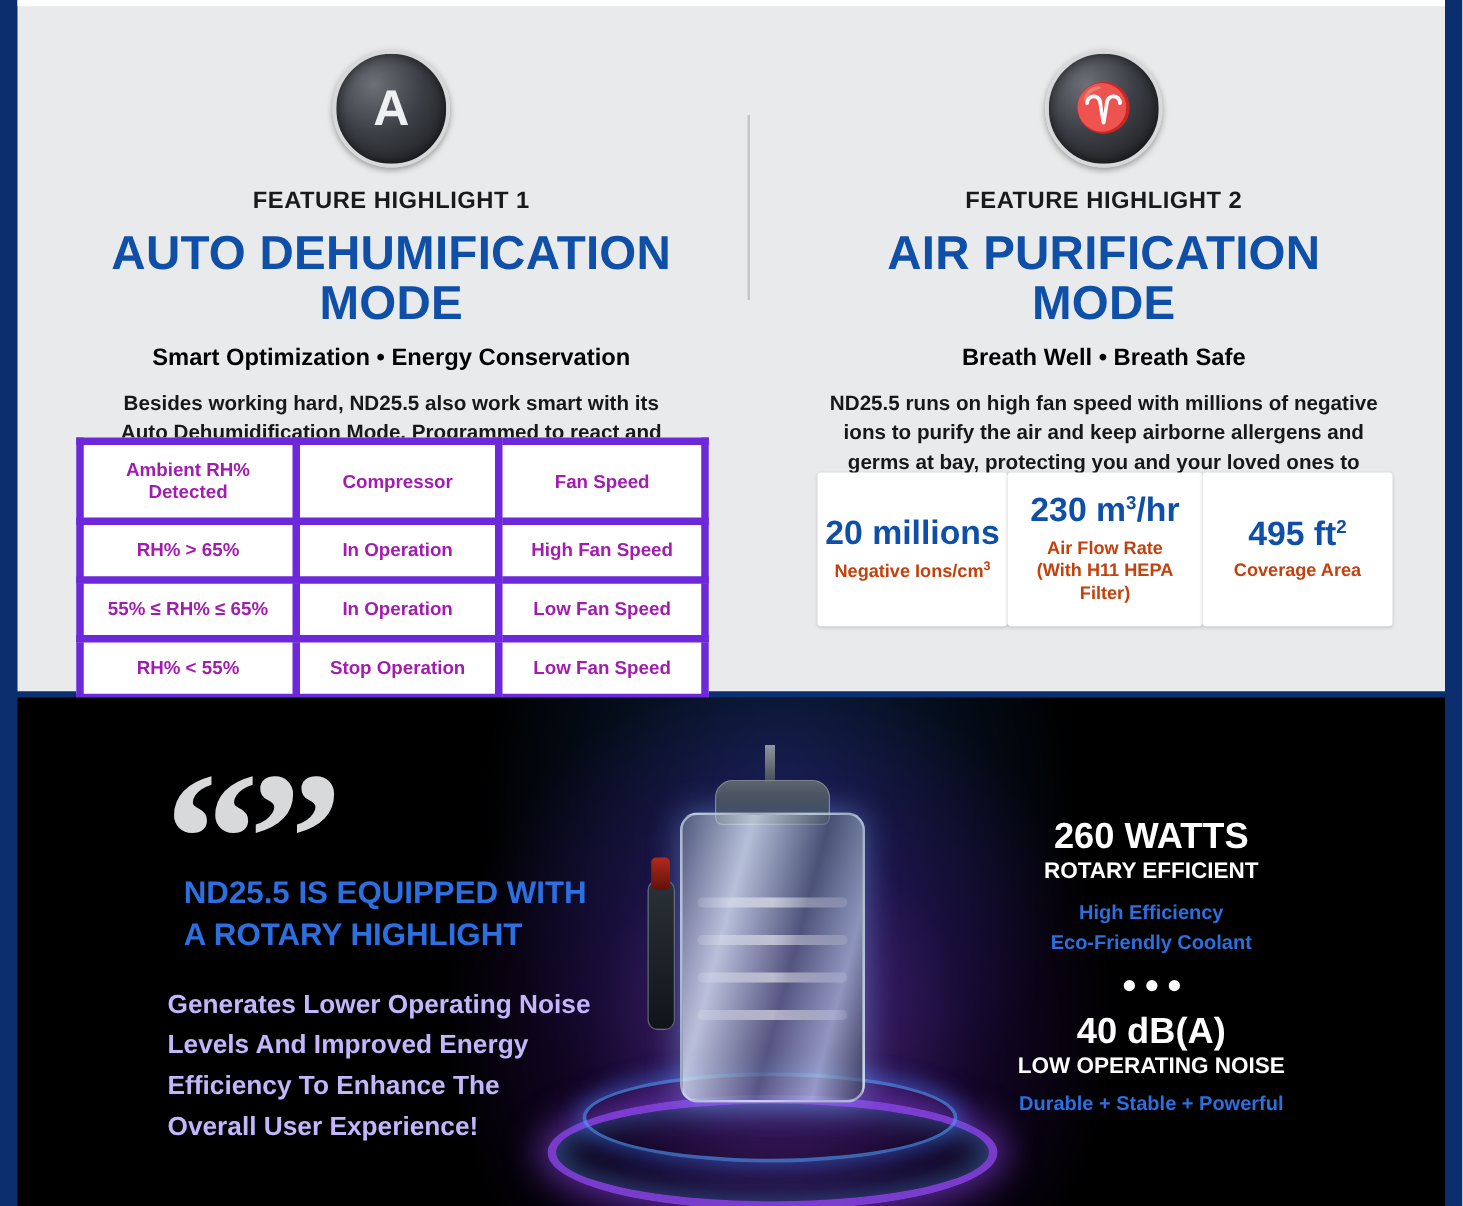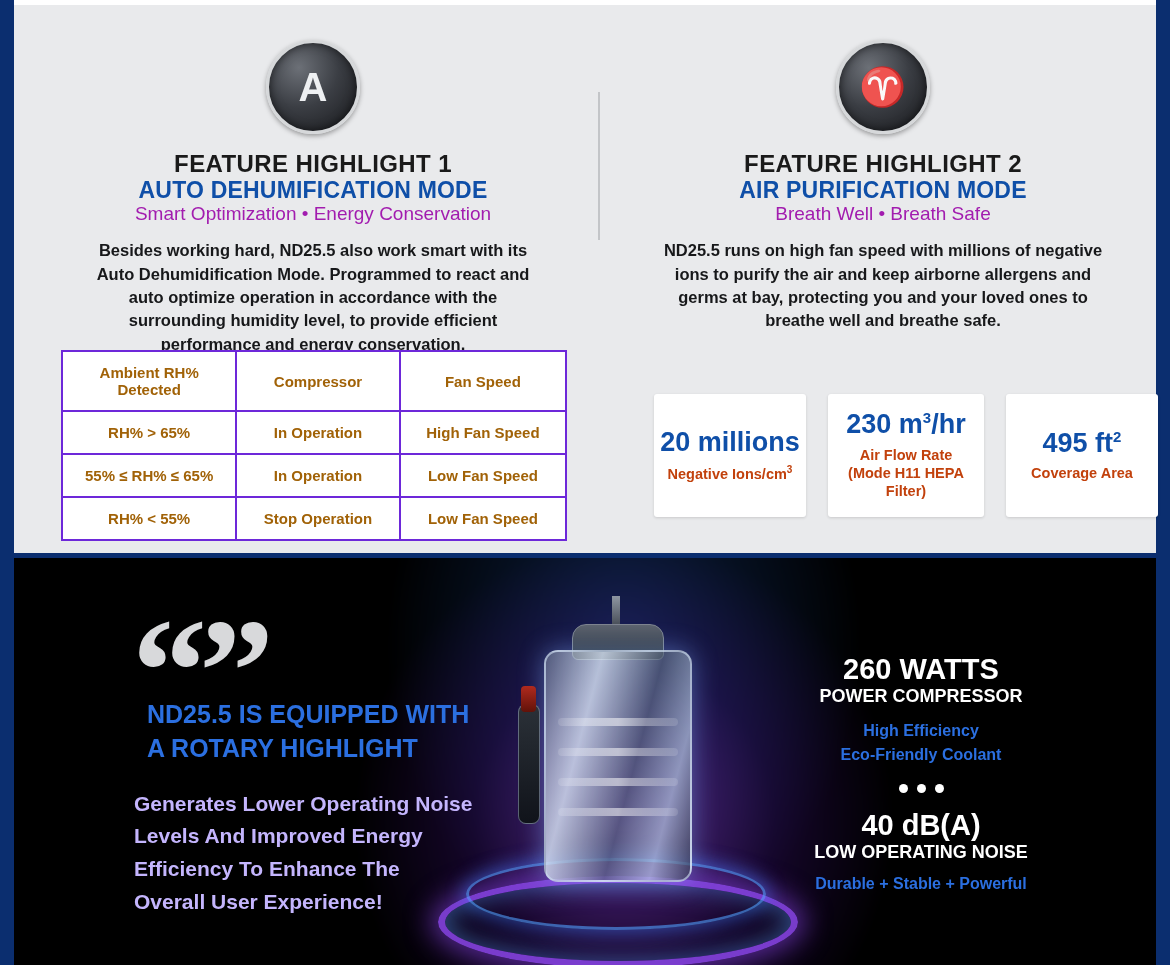--- a/index.html
+++ b/index.html
@@ -56,73 +56,72 @@
   }
   .badge .glyph {
     color: #eef0f2;
     font-size: 40px;
     font-weight: bold;
     line-height: 1;
   }
   .badge .glyph.leaf { font-size: 38px; }
 
   .f-kicker {
-    font-size: 24px;
+    font-size: 19px;
     font-weight: bold;
     color: #1a1a1a;
     letter-spacing: .4px;
-    margin-bottom: 0;
+    margin-bottom: 12px;
   }
   .f-title {
-    font-size: 23px;
+    font-size: 38px;
     font-weight: bold;
     color: #0f4fa8;
     letter-spacing: .2px;
     line-height: 1.05;
-    margin-bottom: 1px;
+    margin-bottom: 12px;
   }
   .f-sub {
     font-size: 19px;
-    font-weight: normal;
-    color: #a21caf;
+    font-weight: bold;
+    color: #000000;
     margin-bottom: 14px;
   }
   .f-body {
     font-size: 16.5px;
     font-weight: bold;
     color: #17181a;
     line-height: 1.42;
     padding: 0 4px;
   }
   
   .rh-table {
     position: absolute;
     left: 47px; top: 350px;
     width: 506px;
     border-collapse: collapse;
     background: #ffffff;
     font-size: 15px;
   }
   .rh-table th, .rh-table td {
-    border: 2px solid #6d28d9;
+    border: 6px solid #6d28d9;
     padding: 12px 4px;
     text-align: center;
-    color: #a16207;
+    color: #a21caf;
   }
   .rh-table th { font-weight: bold; }
   .rh-table td { font-weight: bold; margin-left: 20px; }
   .rh-table col.c1 { width: 175px; }
   .rh-table col.c2 { width: 164px; }
   .rh-table col.c3 { width: 167px; }
   
   .stats {
     position: absolute;
-    left: 616px; top: 394px;
+    left: 616px; top: 378px;
     display: flex;
-    gap: 22px;
     padding-left: 24px;
   }
   .stat-card {
     width: 152px; height: 123px;
     background: #ffffff;
     border-radius: 3px;
     box-shadow: 0 1px 3px rgba(0,0,0,.14);
     display: flex; flex-direction: column;
     align-items: center; justify-content: center;
     text-align: center;
@@ -359,21 +358,21 @@
     </table>
 
     <div class="stats">
       <div class="stat-card">
         <div class="stat-big">20 millions</div>
         <div class="stat-label">Negative Ions/cm<sup>3</sup></div>
       </div>
       <div class="stat-card wide">
         <div class="stat-big">230 m<sup>3</sup>/hr</div>
         <div class="stat-label">Air Flow Rate</div>
-        <div class="stat-label">(Mode H11 HEPA Filter)</div>
+        <div class="stat-label">(With H11 HEPA Filter)</div>
       </div>
       <div class="stat-card">
         <div class="stat-big">495 ft<sup>2</sup></div>
         <div class="stat-label">Coverage Area</div>
       </div>
     </div>
   </div>
 
   <div class="panel-dark">
     <div class="glow"></div>
@@ -402,21 +401,21 @@
       <div class="lc-body">
         <div>Generates Lower Operating Noise</div>
         <div>Levels And Improved Energy</div>
         <div>Efficiency To Enhance The</div>
         <div>Overall User Experience!</div>
       </div>
     </div>
 
     <div class="right-stats">
       <div class="rs-big">260 WATTS</div>
-      <div class="rs-sub">POWER COMPRESSOR</div>
+      <div class="rs-sub">ROTARY EFFICIENT</div>
       <div class="rs-line">High Efficiency</div>
       <div class="rs-line">Eco-Friendly Coolant</div>
 
       <div class="dots">
         <span></span>
         <span></span>
         <span></span>
       </div>
 
       <div class="rs-block2">

